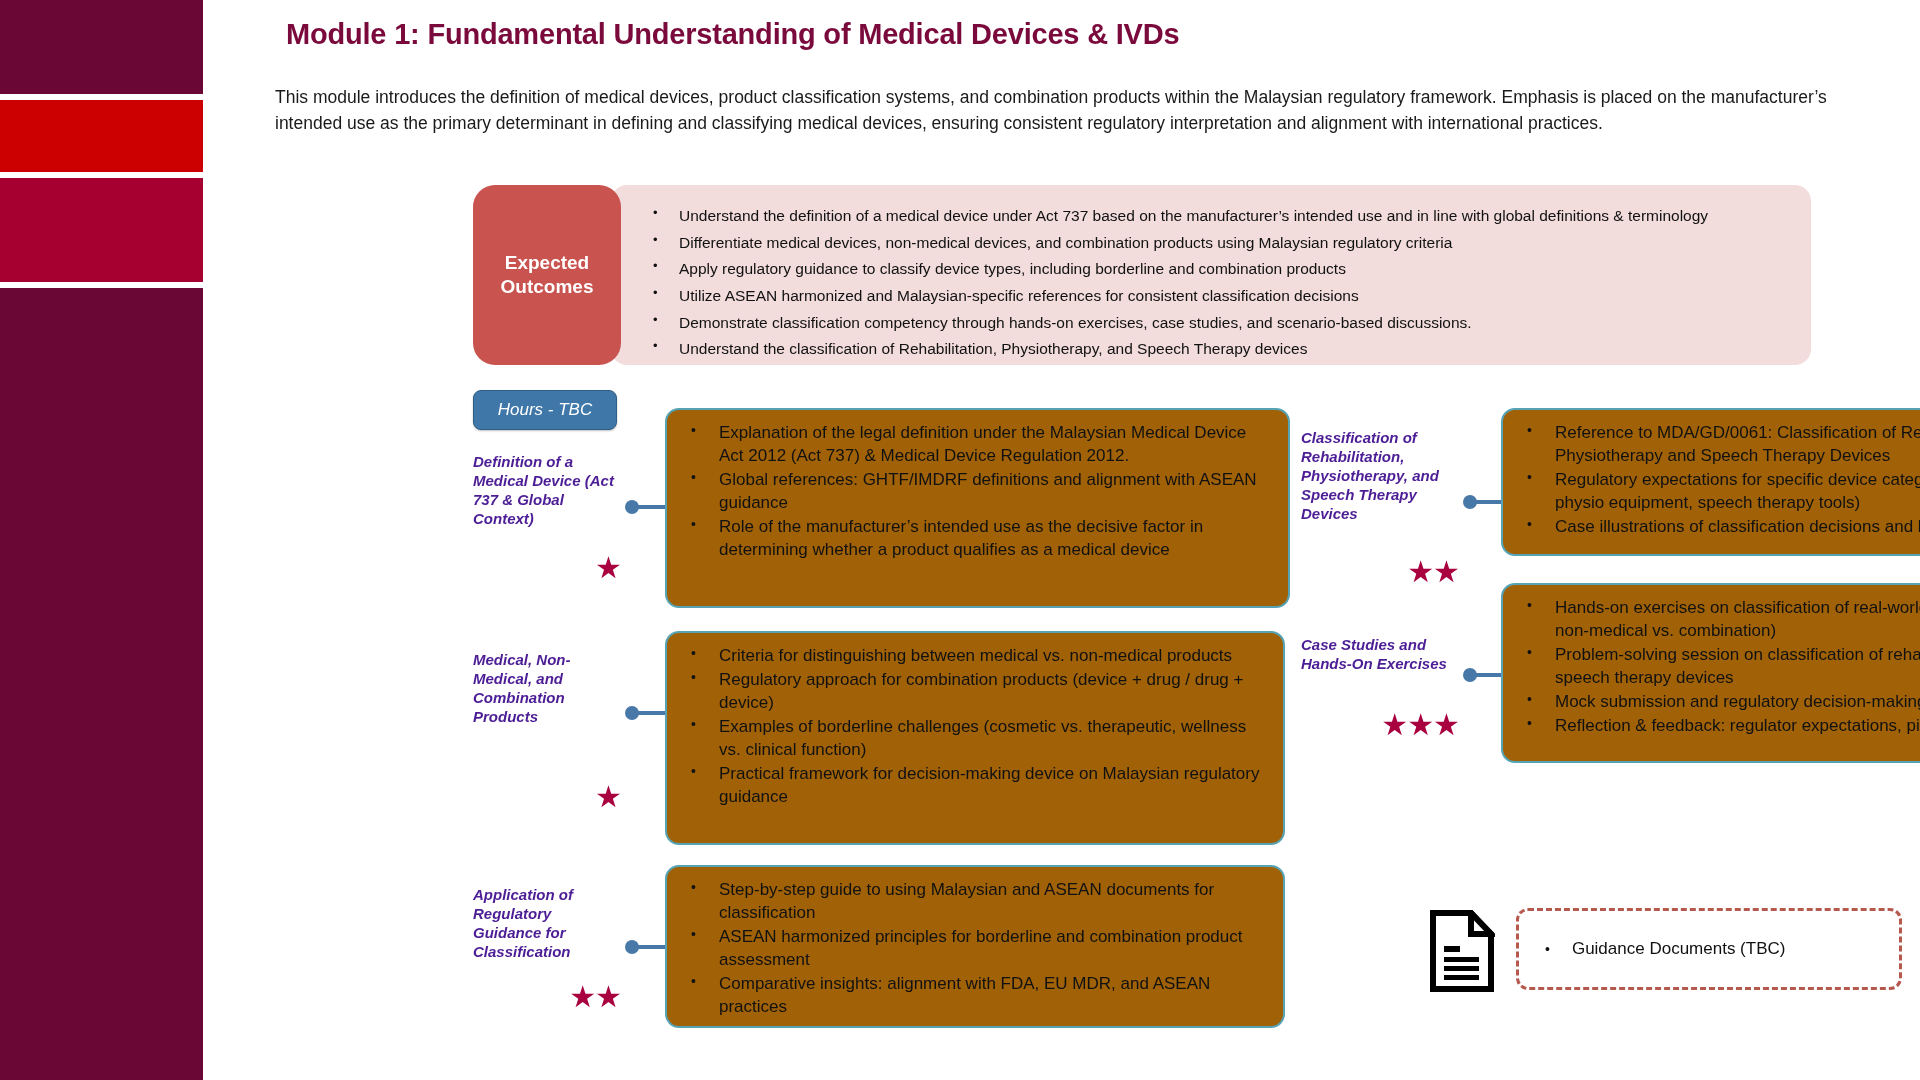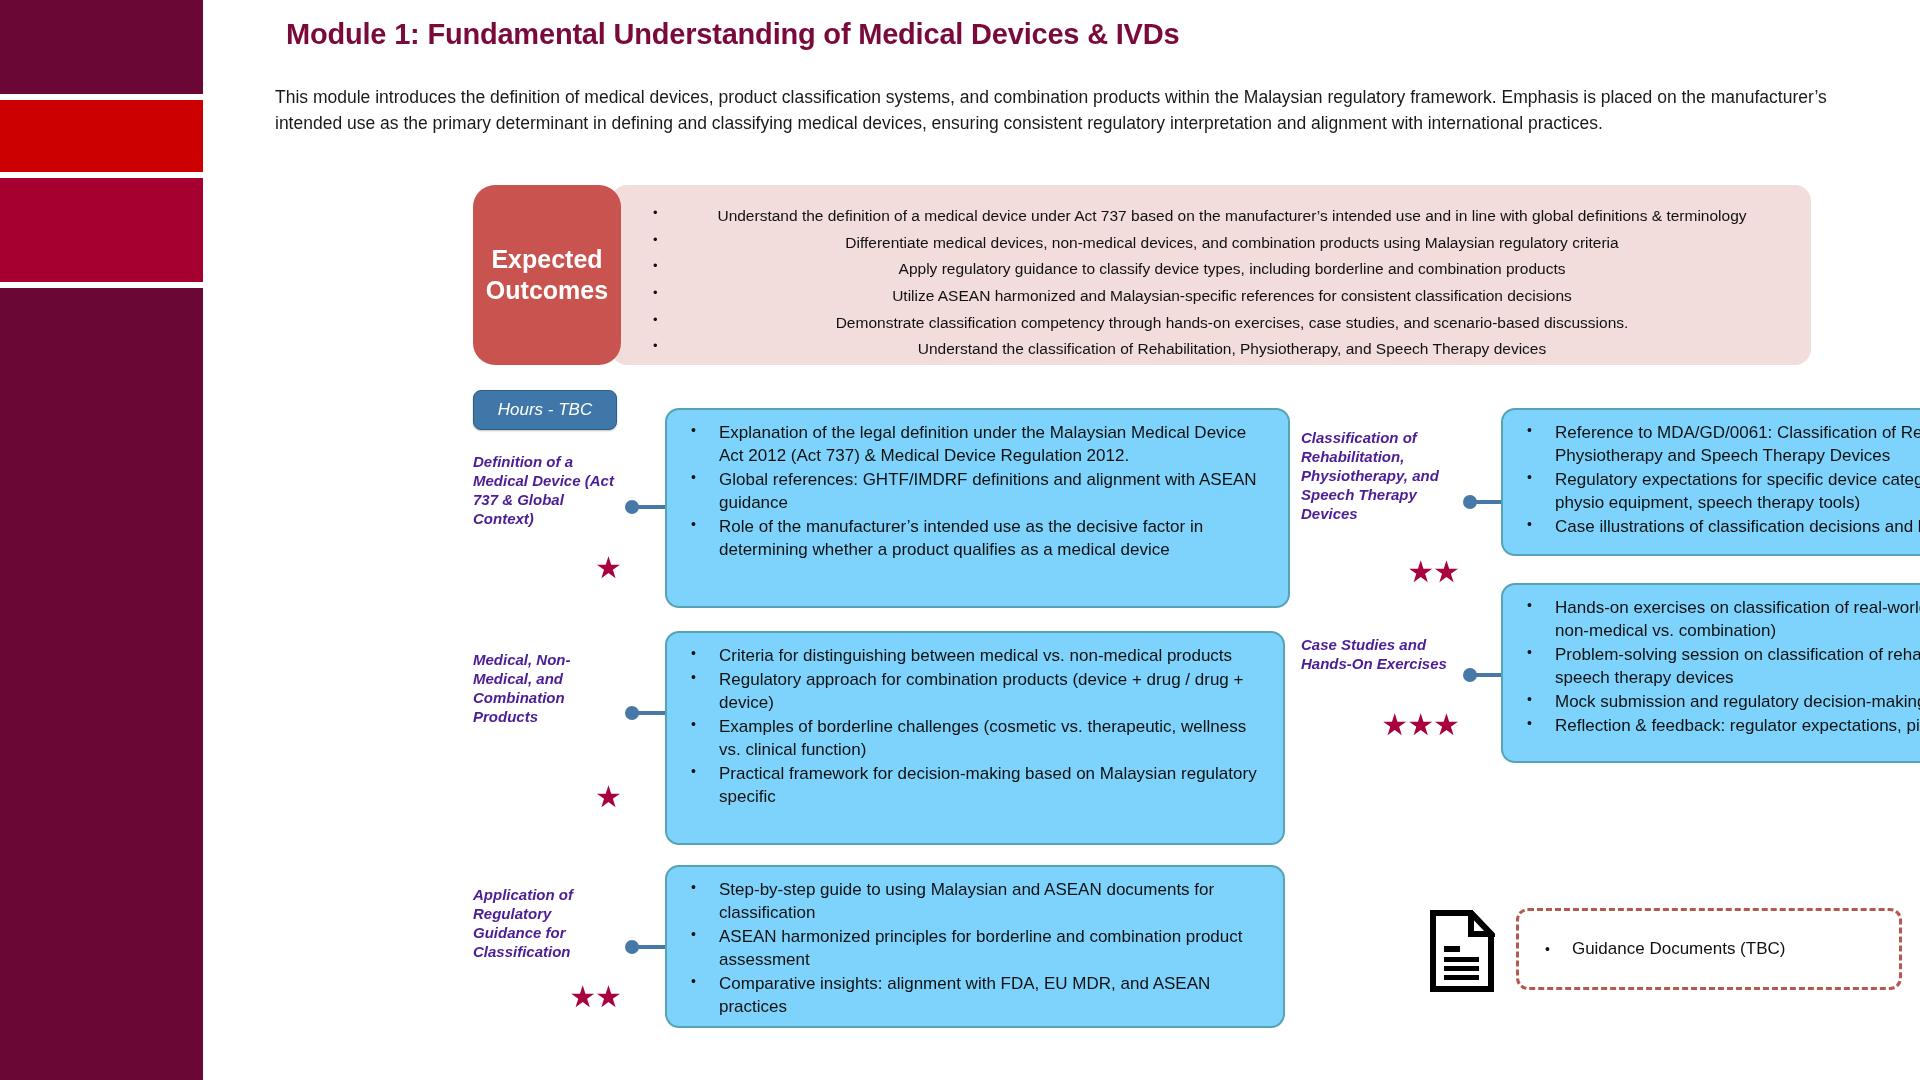--- a/index.html
+++ b/index.html
@@ -75,21 +75,21 @@
     left: 0; top: 0;
     width: 148px;
     height: 180px;
     background: #C9544F;
     border-radius: 22px;
     display: flex;
     align-items: center;
     justify-content: center;
     text-align: center;
     color: #ffffff;
-    font-size: 25px;
+    font-size: 19px;
     font-weight: bold;
     line-height: 1.25;
     z-index: 2;
   }
   .outcomes-panel {
     position: absolute;
     left: 138px;
     top: 0;
     width: 1200px;
     height: 180px;
@@ -103,21 +103,20 @@
     margin: 0;
     padding: 0 0 0 28px;
     list-style: none;
   }
   .outcomes-panel li {
     position: relative;
     font-size: 15.5px;
     line-height: 1.72;
     color: #111;
     white-space: nowrap;
-    text-align: center;
   }
   .outcomes-panel li::before {
     content: "\2022";
     position: absolute;
     left: -26px;
     top: -1px;
     font-size: 13px;
     color: #111;
   }
 
@@ -168,21 +167,21 @@
     border-radius: 50%;
     background: #4878A8;
   }
   .connector-line {
     position: absolute;
     height: 4px;
     background: #4878A8;
   }
   .detail-box {
     position: absolute;
-    background: #7dd3fc;
+    background: #a16207;
     border: 2px solid #55A3B4;
     border-radius: 14px;
     box-sizing: border-box;
     padding: 12px 18px 12px 12px;
   }
   .detail-box ul {
     margin: 0;
     padding: 0 0 0 40px;
     list-style: none;
   }
@@ -281,21 +280,21 @@
   <div class="topic">
     <div class="topic-label" style="left:222px; top:650px; width:148px;">Medical, Non-Medical, and Combination Products</div>
     <div class="stars" style="left:222px; top:782px; width:148px;">★</div>
     <div class="connector-dot" style="left:374px; top:706px;"></div>
     <div class="connector-line" style="left:384px; top:711px; width:32px;"></div>
     <div class="detail-box" style="left:414px; top:631px; width:620px; height:214px;">
       <ul>
         <li>Criteria for distinguishing between medical vs. non-medical products</li>
         <li>Regulatory approach for combination products (device + drug / drug + device)</li>
         <li>Examples of borderline challenges (cosmetic vs. therapeutic, wellness vs. clinical function)</li>
-        <li>Practical framework for decision-making based on Malaysian regulatory specific</li>
+        <li>Practical framework for decision-making device on Malaysian regulatory guidance</li>
       </ul>
     </div>
   </div>
 
   <div class="topic">
     <div class="topic-label" style="left:222px; top:885px; width:148px;">Application of Regulatory Guidance for Classification</div>
     <div class="stars" style="left:222px; top:982px; width:148px;">★★</div>
     <div class="connector-dot" style="left:374px; top:940px;"></div>
     <div class="connector-line" style="left:384px; top:945px; width:32px;"></div>
     <div class="detail-box" style="left:414px; top:865px; width:620px; height:163px;">

